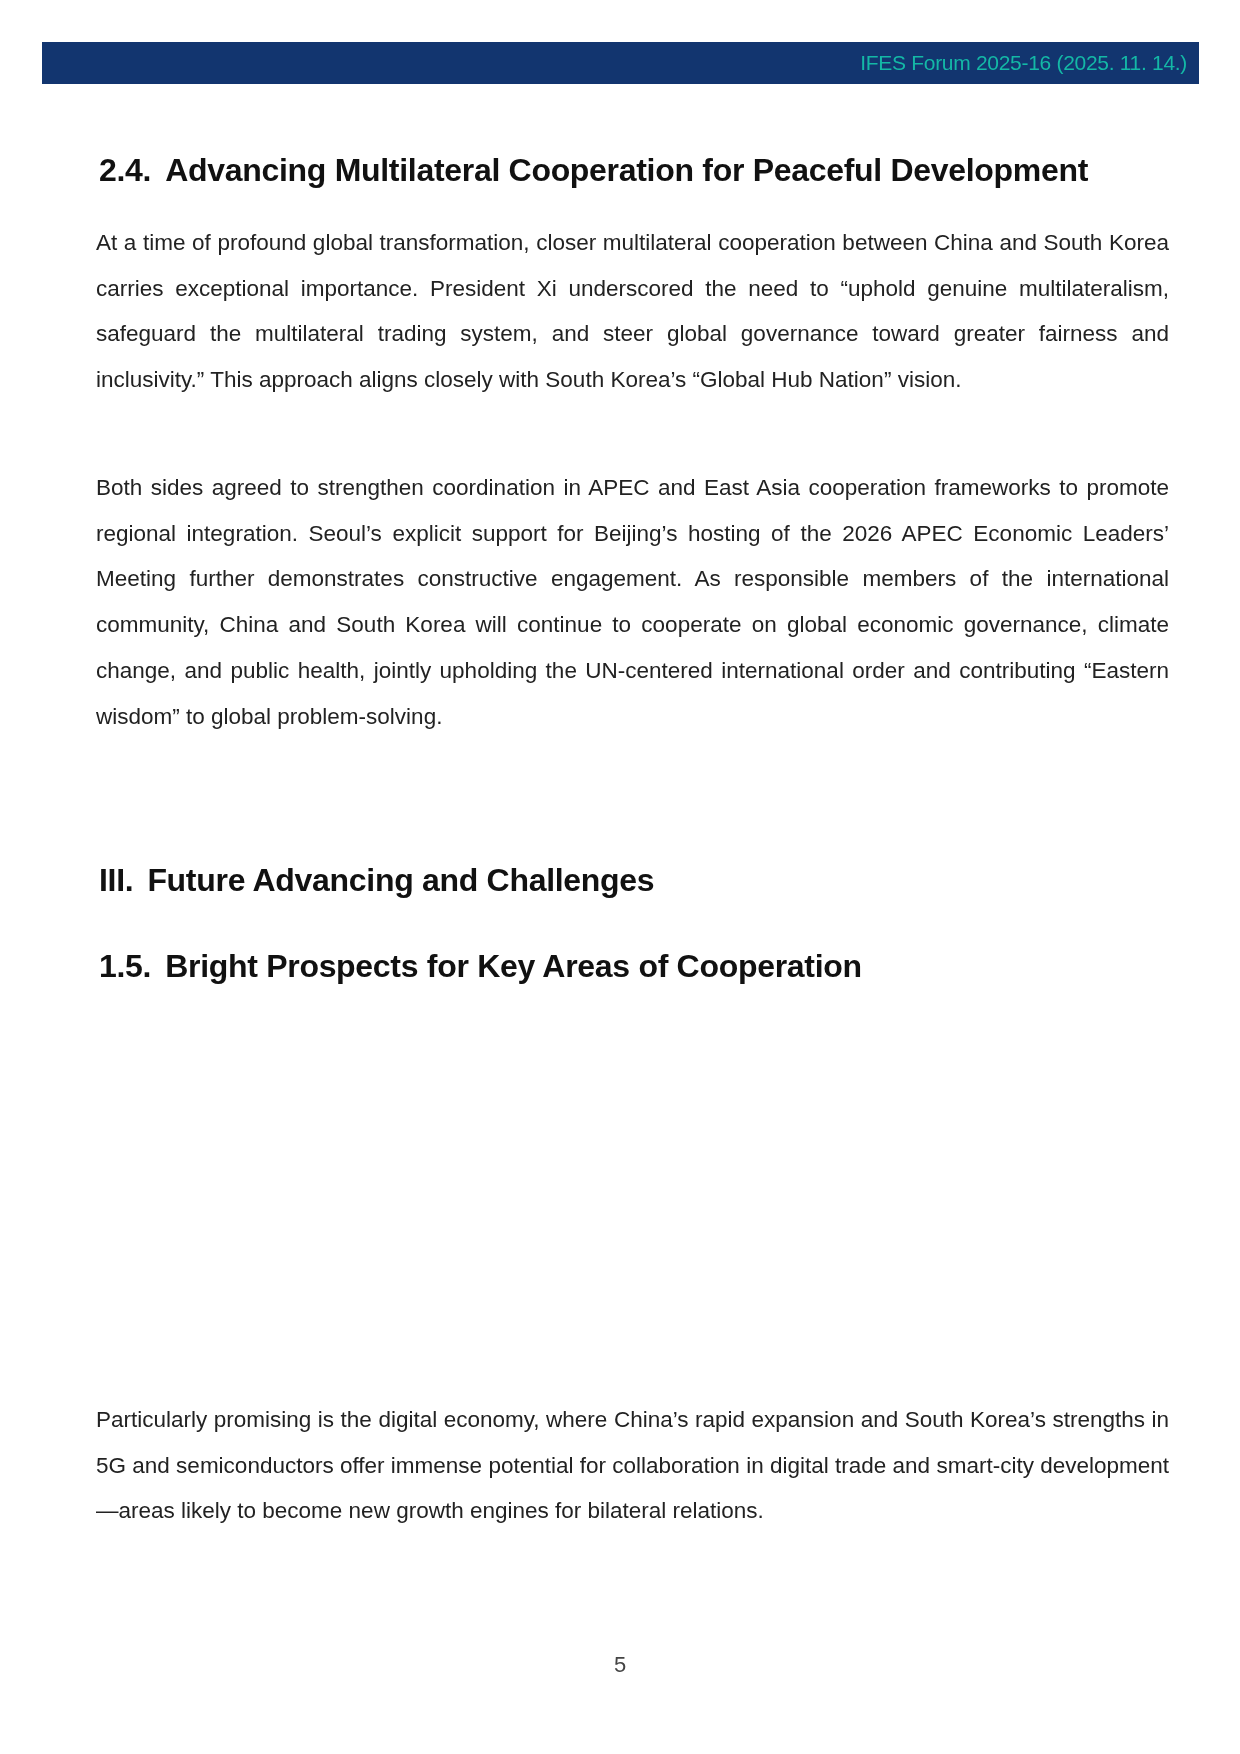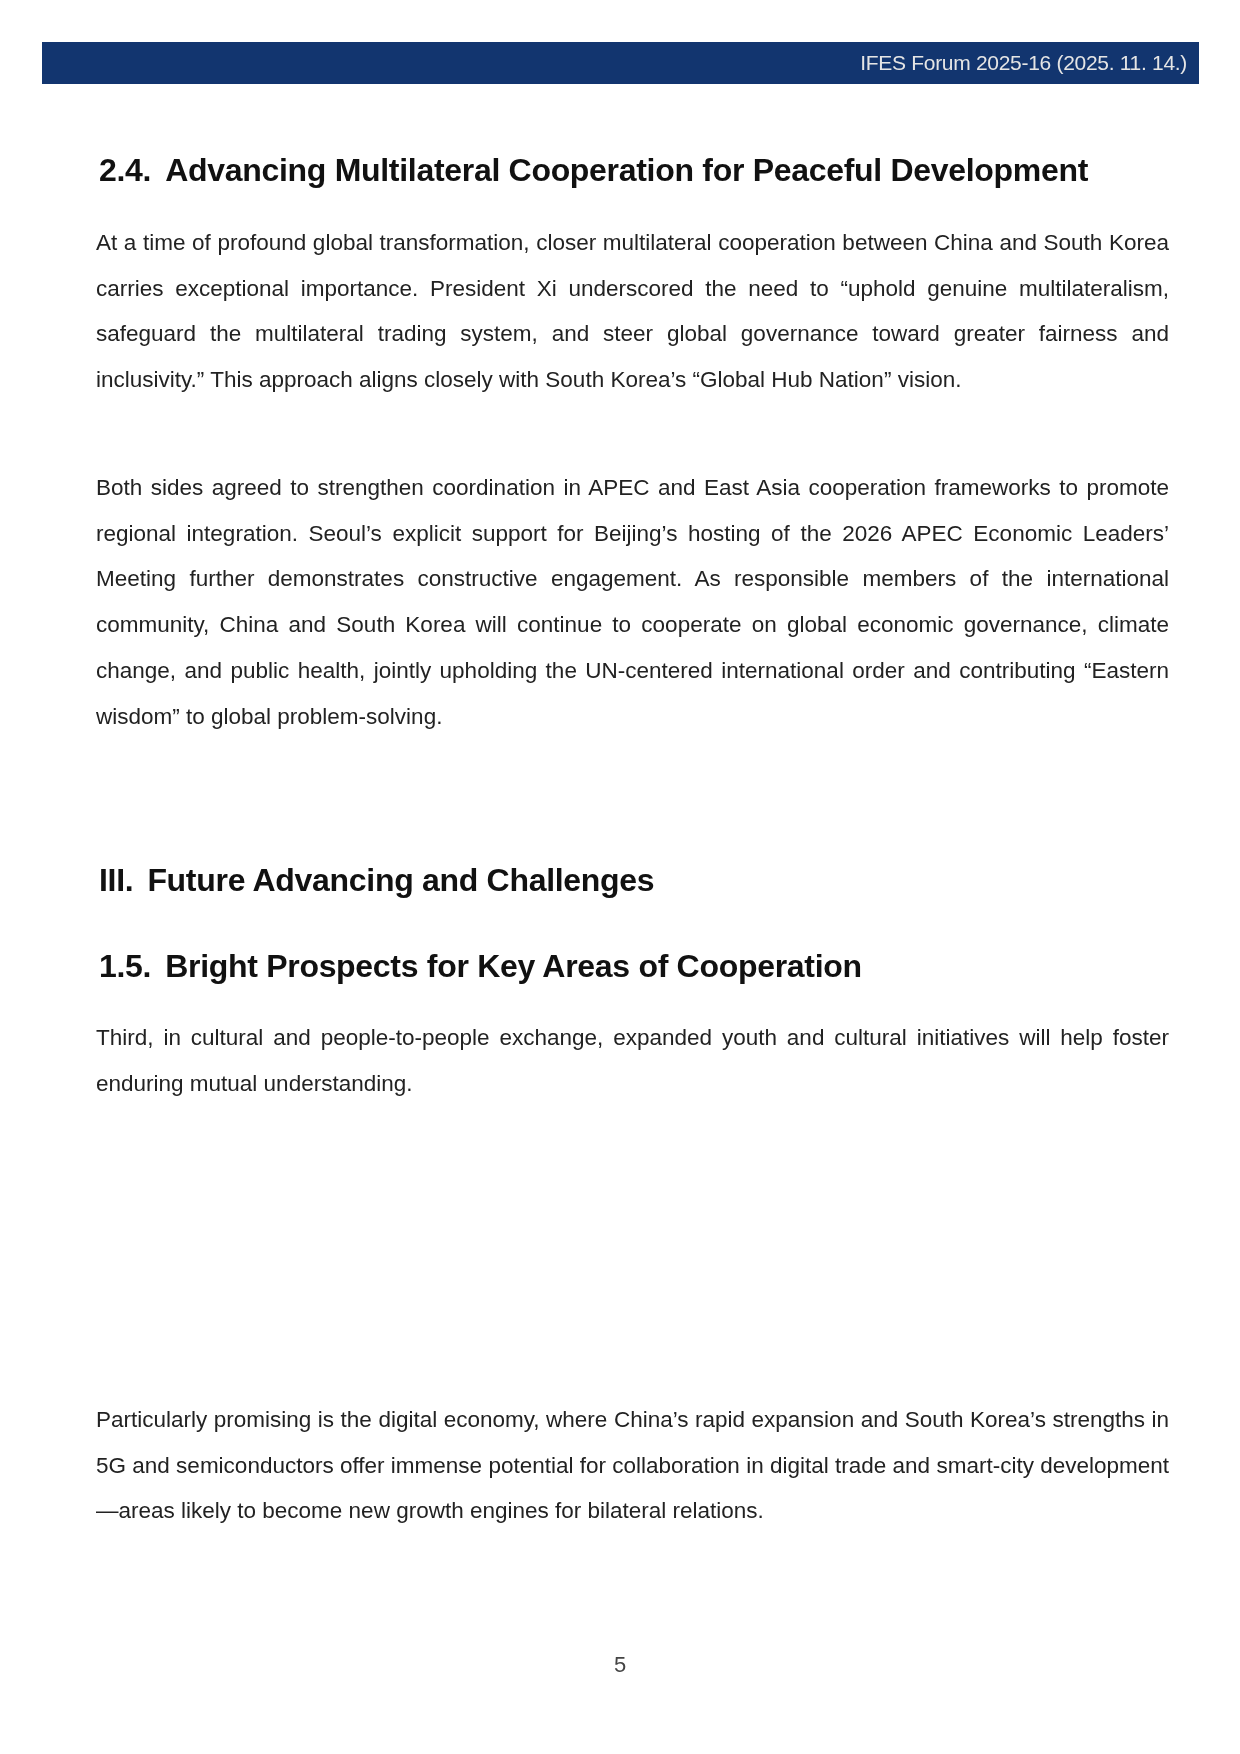--- a/index.html
+++ b/index.html
@@ -22,21 +22,21 @@
       width: 1157px;
       height: 42px;
       background: #12356f;
       box-sizing: border-box;
       display: flex;
       align-items: center;
       justify-content: flex-end;
       padding-right: 12px;
     }
     .header-text {
-      color: #e5e5e5;
+      color: #14b8a6;
       font-size: 21px;
       letter-spacing: -0.3px;
       font-family: "Liberation Sans", sans-serif;
     }
     .content {
       position: absolute;
       left: 84px;
       top: 0;
       width: 1073px;
     }
@@ -98,20 +98,19 @@
 
   <h2 class="section-heading" style="top:847px;">
     <span class="num">III.</span><span>Future Advancing and Challenges</span>
   </h2>
 
   <h2 class="section-heading" style="top:933px;">
     <span class="num">1.5.</span><span>Bright Prospects for Key Areas of Cooperation</span>
   </h2>
 
   <div class="para" style="top:1003px;">
-    <span class="para-line">Third, in cultural and people-to-people exchange, expanded youth and cultural initiatives will help foster enduring mutual understanding.</span>
   </div>
 
   <p class="para" style="top:1385px;">Particularly promising is the digital economy, where China’s rapid expansion and South Korea’s strengths in 5G and semiconductors offer immense potential for collaboration in digital trade and smart-city development—areas likely to become new growth engines for bilateral relations.</p>
 
 </div>
 
 <div class="page-number">5</div>
 
 </body></html>

